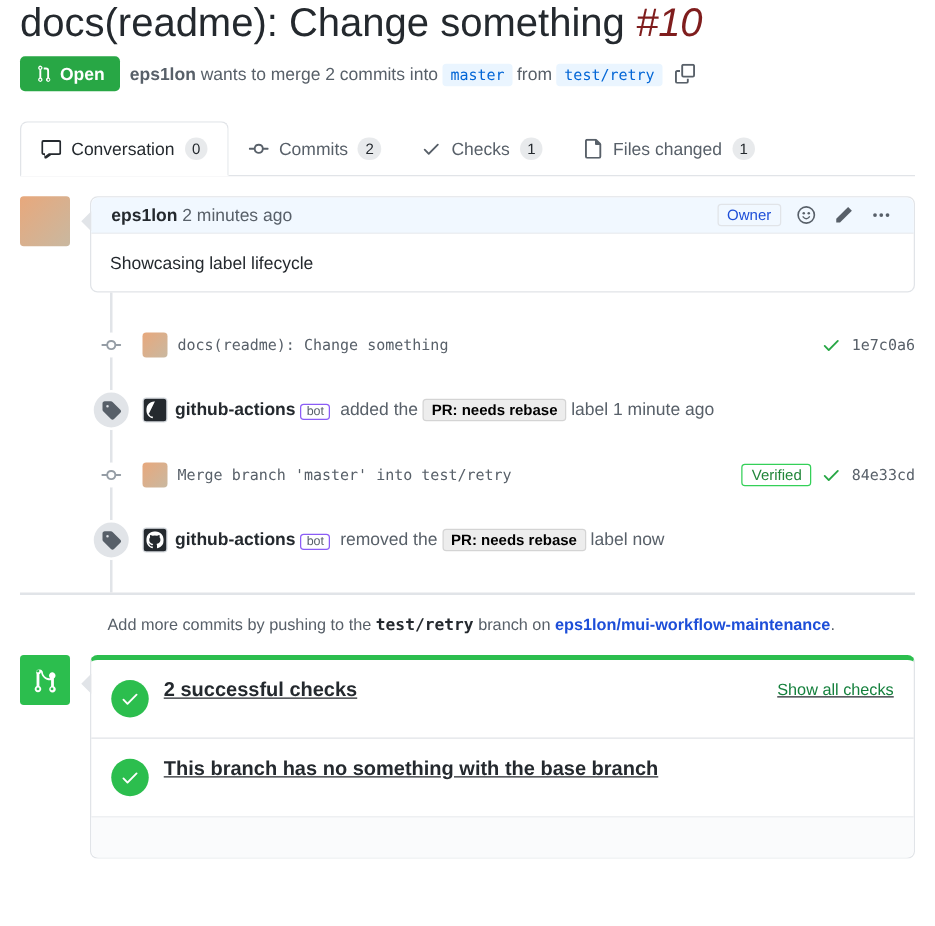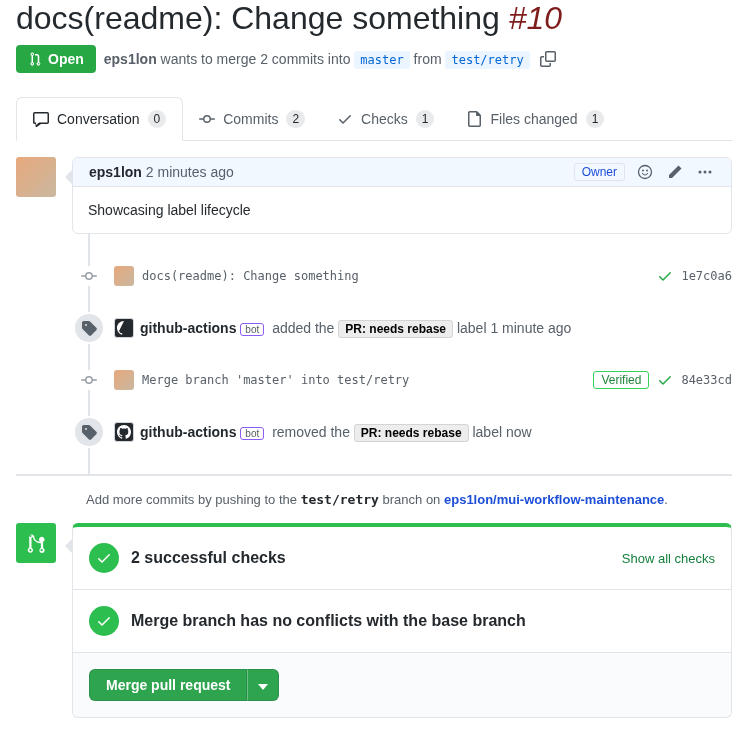--- a/index.html
+++ b/index.html
@@ -52,21 +52,21 @@
 .divider { border-top: 2px solid #e1e4e8; margin: 0; }
 .push-hint { color: #586069; font-size: 13px; margin: 16px 0 16px 70px; }
 .push-hint .mono { font-family: SFMono-Regular, Consolas, monospace; font-weight:600; color:#24292e;}
 .push-hint .repo { font-weight:600; color:#1d4ed8;}
 .merge-box-wrap { display: flex; }
 .merge-icon-col { width: 56px; flex-shrink: 0; }
 .merge-icon { width: 40px; height: 40px; background: #2cbe4e; border-radius: 3px; display: flex; align-items: center; justify-content: center; }
 .merge-icon svg { fill: #fff; }
 .merge-box { flex: 1; border: 1px solid #e1e4e8; border-radius: 6px; border-top: 4px solid #2cbe4e; position: relative; }
 .merge-box::before { content: ''; position: absolute; left: -8px; top: 11px; border-top: 8px solid transparent; border-bottom: 8px solid transparent; border-right: 8px solid #e1e4e8; }
-.merge-section { padding: 16px; display: flex; align-items: center; gap: 12px; }
+.merge-section { padding: 16px; display: flex; align-items: flex-start; gap: 12px; text-decoration: underline; }
 .merge-section + .merge-section { border-top: 1px solid #e1e4e8; }
 .check-circle { width: 30px; height: 30px; background: #2cbe4e; border-radius: 50%; display: flex; align-items: center; justify-content: center; flex-shrink: 0; }
 .check-circle svg { fill: #fff; }
 .merge-title { font-size: 16px; font-weight: 600; }
 .show-all { margin-left: auto; color: #15803d; text-decoration: none; font-size:13px;}
 .merge-actions { background: #fafbfc; border-radius: 0 0 6px 6px; }
 .btn-merge { background: #2ea44f; color: #fff; border: 1px solid rgba(27,31,35,0.15); border-radius: 6px 0 0 6px; padding: 7px 16px; font-weight: 600; font-size: 14px; cursor: pointer; }
 .btn-merge-dd { background: #2ea44f; color: #fff; border: 1px solid rgba(27,31,35,0.15); border-left: 1px solid rgba(255,255,255,0.3); border-radius: 0 6px 6px 0; padding: 7px 10px; cursor: pointer; }
 .cli-text { color: #586069; font-size: 13px; }
 .link { color: #0366d6; text-decoration: none; }
@@ -278,25 +278,19 @@
           </div>
         <div class="merge-title">2 successful checks</div>
         <a class="show-all">Show all checks</a>
       </div>
       <div class="merge-section">
         <div class="check-circle">
             <svg width="16" height="16" viewBox="0 0 16 16">
               <path d="M13.78 4.22a.75.75 0 0 1 0 1.06l-7.25 7.25a.75.75 0 0 1-1.06 0L2.22 9.28a.75.75 0 0 1 1.06-1.06L6 10.94l6.72-6.72a.75.75 0 0 1 1.06 0"></path>
             </svg>
           </div>
-        <div class="merge-title">Merge branch has no conflicts with the base branch</div>
+        <div class="merge-title">This branch has no something with the base branch</div>
       </div>
       <div class="merge-section merge-actions">
-        <div style="display:flex;">
-          <button class="btn-merge">Merge pull request</button>
-          <button class="btn-merge-dd"><svg width="10" height="6" viewBox="0 0 10 6" fill="#fff">
-                <path d="M0 0l5 6 5-6z"></path>
-              </svg></button>
-        </div>
       </div>
     </div>
   </div>
 </div>
 
 </body></html>

